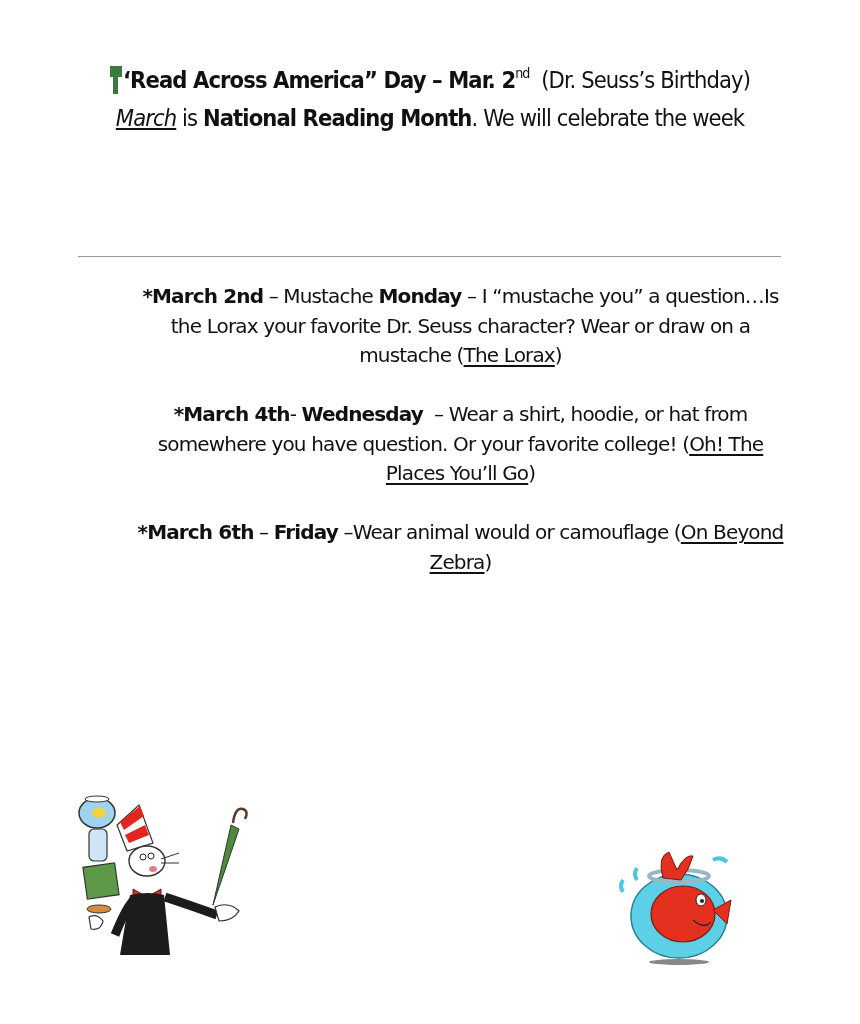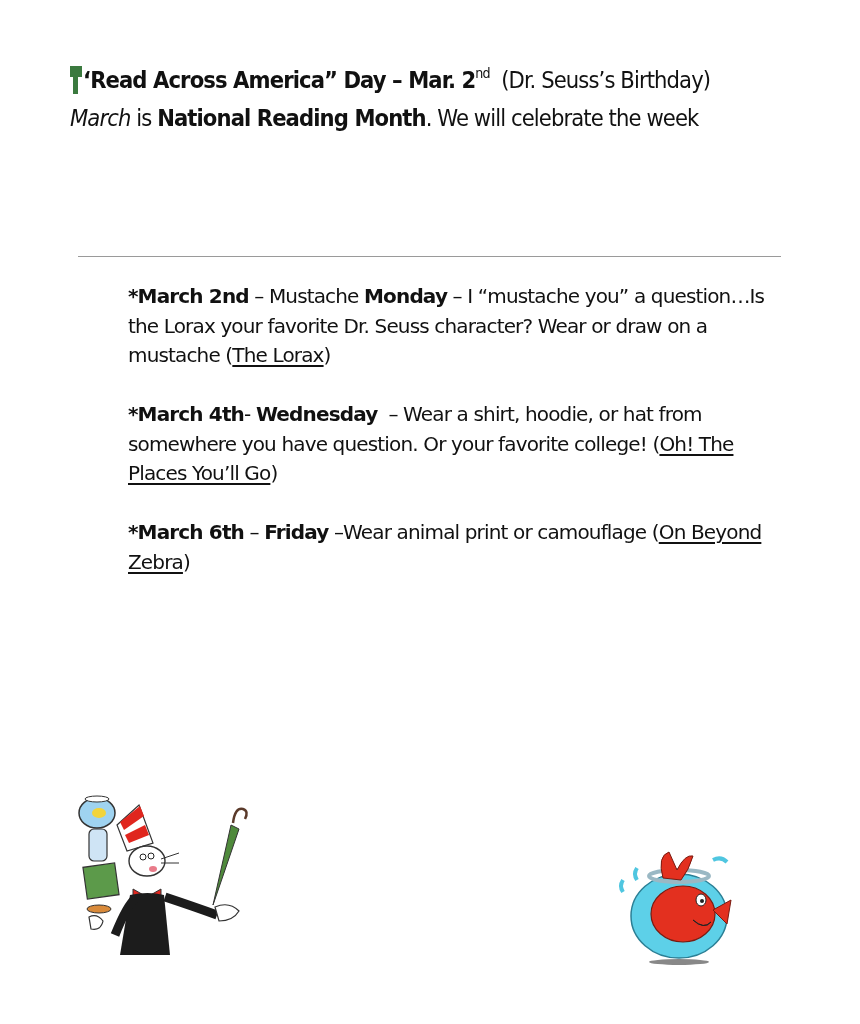--- a/index.html
+++ b/index.html
@@ -2,41 +2,42 @@
 <html><head>
   <meta charset="utf-8">
   <style>
     html, body { margin: 0; padding: 0; background: #ffffff; }
     body {
       width: 860px; height: 1024px; position: relative; overflow: hidden;
       font-family: "Liberation Sans", sans-serif; color: #111;
     }
     .header {
       position: absolute; left: 70px; top: 62px; width: 720px;
-      text-align: left; font-size: 23.5px; line-height: 37.5px;
+      text-align: center; font-size: 23.5px; line-height: 37.5px;
       font-family: "DejaVu Sans", sans-serif; letter-spacing: -0.9px;
       font-stretch: condensed;
     }
     .header .title-line { position: relative; white-space: nowrap; }
     .cursor-mark {
       display: inline-block; position: relative; width: 12px; height: 28px;
       vertical-align: -6px; margin-right: 1px;
     }
     .cursor-mark .top { position: absolute; left: 0; top: 0; width: 12px; height: 11px; background: #3b7a3f; }
     .cursor-mark .stem { position: absolute; left: 3px; top: 0; width: 5px; height: 28px; background: #3b7a3f; }
     b { font-weight: bold; }
-    i { font-style: italic; }
+    i { font-style: italic; text-decoration: underline; }
     sup { font-size: 0.6em; vertical-align: 0.7em; line-height: 0; }
     .divider {
       position: absolute; left: 78px; top: 256px; width: 703px; height: 1px; background: #9a9a9a;
     }
     .events {
       position: absolute; left: 128px; top: 282px; width: 665px;
       font-family: "DejaVu Sans", sans-serif; font-size: 20px; line-height: 29.5px;
       letter-spacing: -0.85px;
+      text-align: center;
     }
     .event { margin: 0 0 29.5px 0; }
     .book { text-decoration: underline; text-underline-offset: 3px; }
     .illus { position: absolute; }
     .cat { left: 75px; top: 785px; width: 175px; height: 180px; }
     .fish { left: 615px; top: 838px; width: 130px; height: 130px; }
   </style>
 </head>
 <body>
 
@@ -45,21 +46,21 @@
     <span class="cursor-mark"><span class="top"></span><span class="stem"></span></span><b>‘Read Across America” Day – Mar. 2</b><sup>nd</sup>&nbsp;&nbsp;<span>(Dr. Seuss’s Birthday)</span>
   </div>
   <div><i>March</i><span> is </span><b>National Reading Month</b><span>. We will celebrate the week</span></div>
 </div>
 
 <div class="divider"></div>
 
 <div class="events">
   <div class="event"><b>*March 2nd</b><span> – Mustache </span><b>Monday</b><span> – I “mustache you” a question…Is the Lorax your favorite Dr. Seuss character? Wear or draw on a mustache (</span><span class="book">The Lorax</span><span>)</span></div>
   <div class="event"><b>*March 4th</b><span>- </span><b>Wednesday</b><span style="white-space:pre-wrap">  – Wear a shirt, hoodie, or hat from somewhere you have question. Or your favorite college! (</span><span class="book">Oh! The Places You’ll Go</span><span>)</span></div>
-  <div class="event"><b>*March 6th</b><span> – </span><b>Friday</b><span> –Wear animal print or camouflage (</span><span class="book">On Beyond Zebra</span><span>)</span></div>
+  <div class="event"><b>*March 6th</b><span> – </span><b>Friday</b><span> –Wear animal would or camouflage (</span><span class="book">On Beyond Zebra</span><span>)</span></div>
 </div>
 
 <div class="illus cat">
   <svg width="175" height="180" viewBox="0 0 175 180">
 
     <ellipse cx="22" cy="28" rx="18" ry="15" fill="#9fd3f0" stroke="#333" stroke-width="1.5"></ellipse>
     <ellipse cx="24" cy="28" rx="7" ry="5" fill="#f2d43a"></ellipse>
     <ellipse cx="22" cy="14" rx="12" ry="3" fill="#fff" stroke="#333" stroke-width="1"></ellipse>
 
     <rect x="14" y="44" width="18" height="32" rx="5" fill="#cfe4f5" stroke="#333" stroke-width="1.2"></rect>

